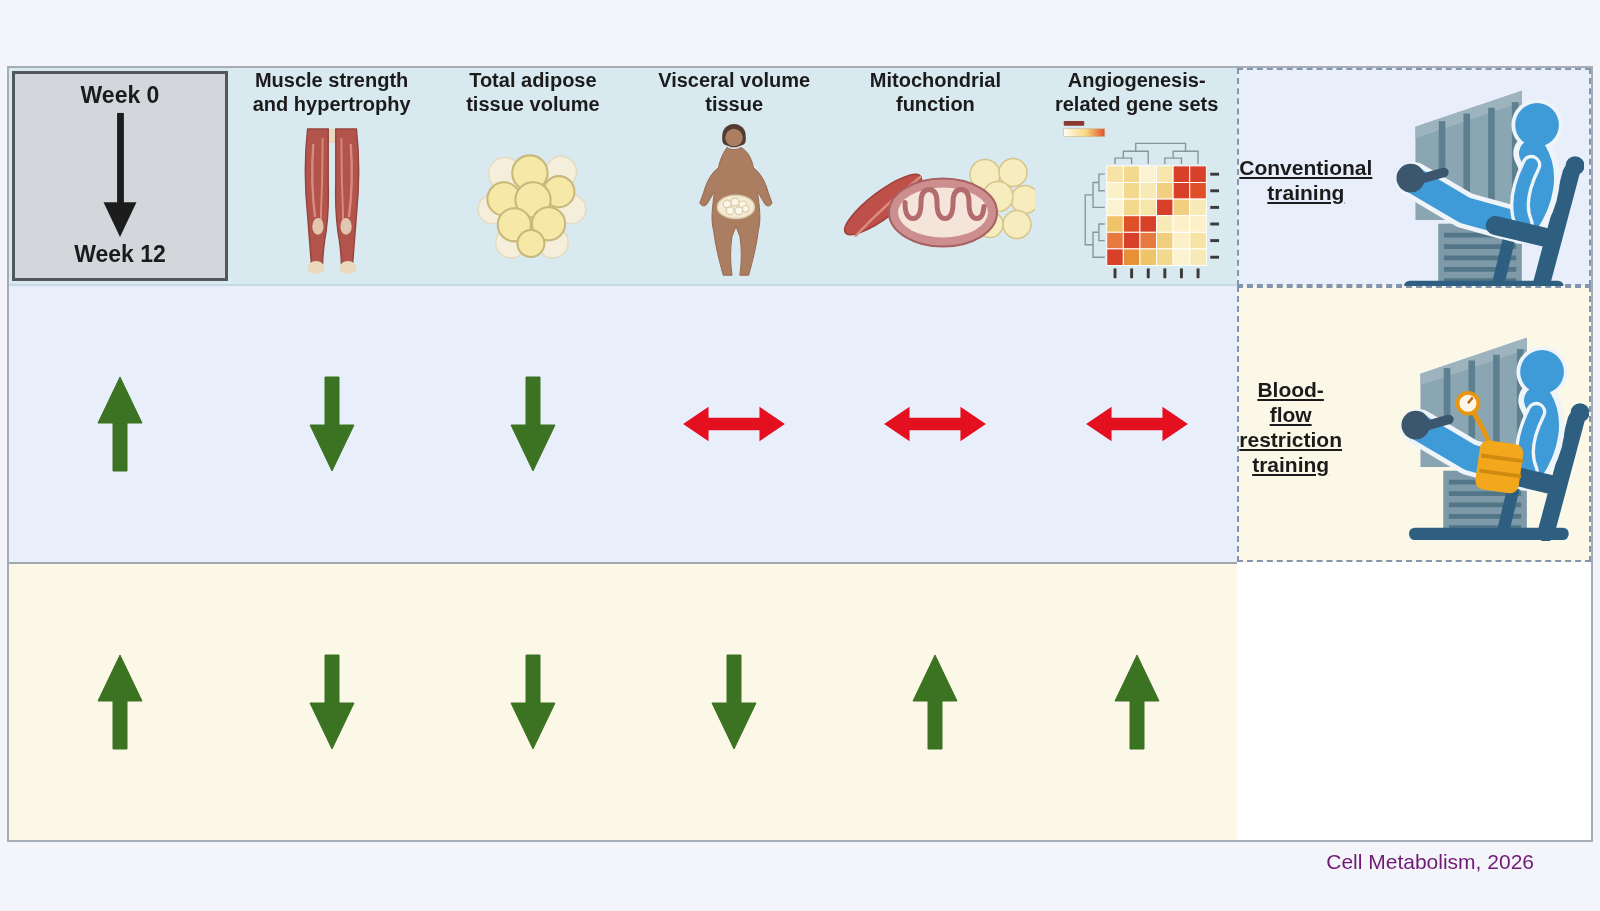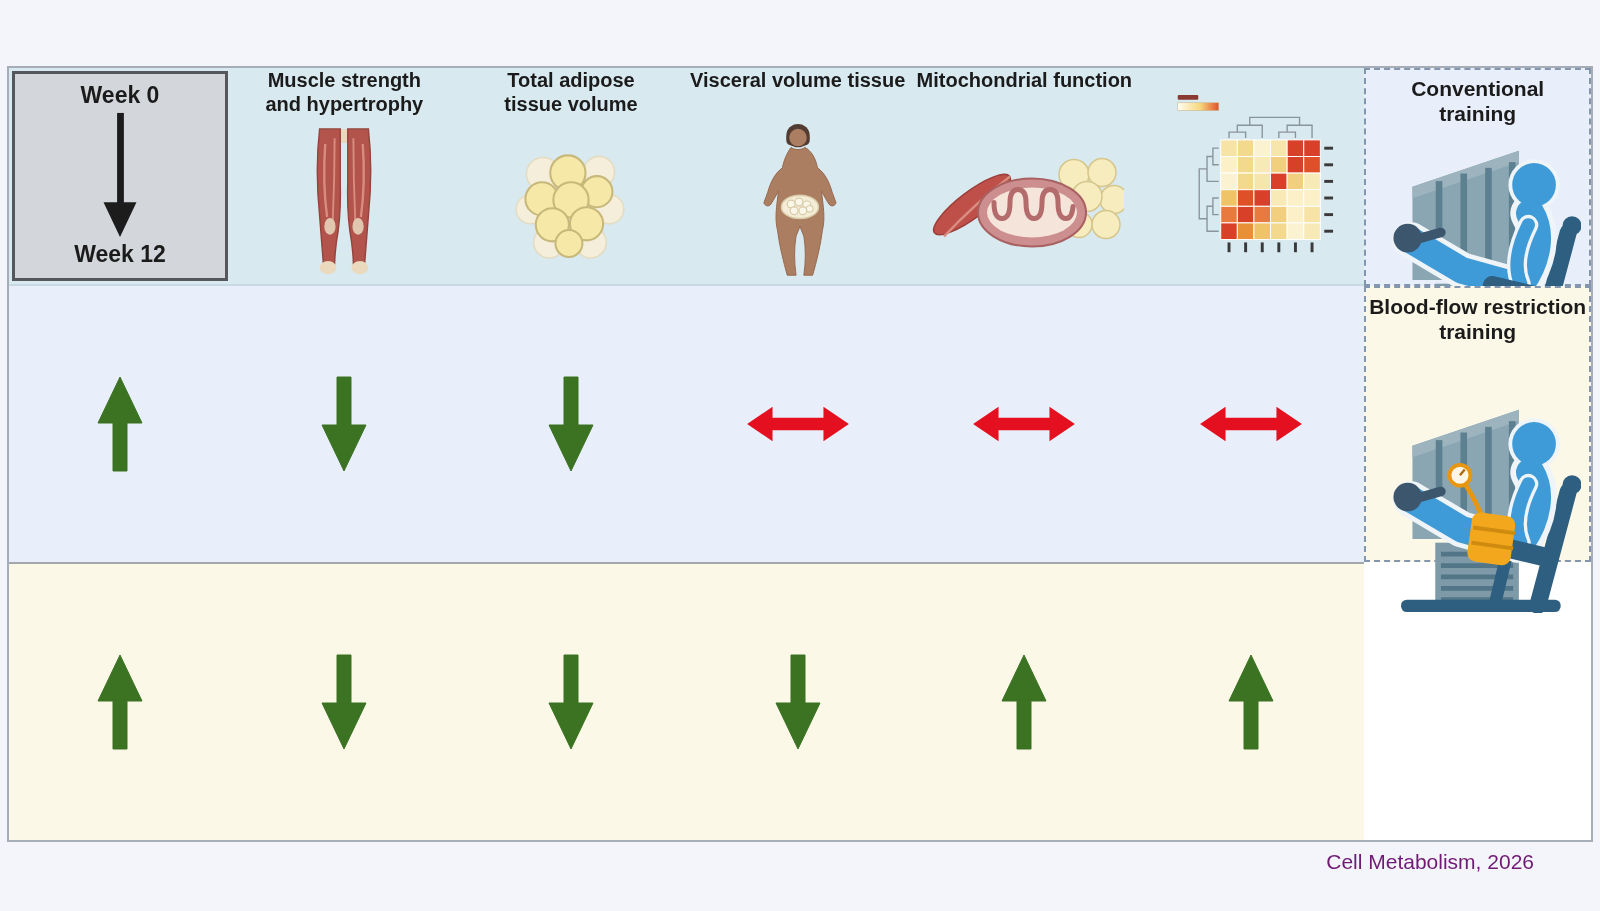--- a/index.html
+++ b/index.html
@@ -25,22 +25,23 @@
     background:#d3d6da;border:3px solid #54585d;
     display:flex;flex-direction:column;align-items:center;justify-content:space-between;
     padding:8px 0 10px 0;font-weight:bold;font-size:23px;
   }
   .col-label{
     font-weight:bold;font-size:20px;line-height:1.18;text-align:center;
     white-space:pre-line;min-height:50px;
   }
   .hdr-icon{flex:1;display:flex;align-items:center;justify-content:center;width:100%;}
   .label-cell{
-    border:2px dashed #8496ae;display:flex;flex-direction:column;align-items:center;
+    border:2px dashed #8496ae;display:flex;flex-direction:row;align-items:center;
     padding-top:6px;
+    text-decoration:underline;
   }
   .row-label{
     font-weight:bold;font-size:21px;line-height:1.2;text-align:center;white-space:pre-line;
   }
   .machine-wrap{flex:1;display:flex;align-items:center;justify-content:center;width:100%;}
   .arrow-cell{display:flex;align-items:center;justify-content:center;}
   .citation{
     position:absolute;right:66px;top:850px;font-size:21px;color:#701a75;
   }
 </style>
@@ -143,20 +144,22 @@
         <ellipse cx="48" cy="60" rx="47" ry="13" fill="#bf4f49" stroke="#9c3f3a" stroke-width="1.5" transform="rotate(-37 48 60)"></ellipse>
         <path d="M20,92 Q50,60 86,32" stroke="#d98d80" stroke-width="2.5" fill="none"></path>
         <ellipse cx="108" cy="68" rx="54" ry="34" fill="#cc8e8e" stroke="#a86060" stroke-width="2"></ellipse>
         <ellipse cx="108" cy="68" rx="45" ry="25" fill="#f4e4da"></ellipse>
         <path d="M70,58 q0,16 8,16 q8,0 8,-16 q0,-13 8,-13 q8,0 8,13 q0,16 8,16 q8,0 8,-16 q0,-13 8,-13 q8,0 8,13 q0,16 8,16 q6,0 7,-12" stroke="#b46b6b" stroke-width="5" fill="none" stroke-linecap="round"></path>
       </svg>
     </div>
   </div>
 
   <div class="cell hdr">
+    <div class="col-label">Angiogenesis-
+related gene sets</div>
     <div class="hdr-icon">
       <svg width="182" height="168" viewBox="0 0 178 172">
         <defs>
           <linearGradient id="hmkey" x1="0" y1="0" x2="1" y2="0">
             <stop offset="0" stop-color="#fffdf2"></stop>
               <stop offset="0.55" stop-color="#f6d77e"></stop>
               <stop offset="1" stop-color="#e2502a"></stop>
           </linearGradient>
         </defs>
         <rect x="14" y="2" width="21" height="5" rx="1" fill="#8a3a30"></rect>

